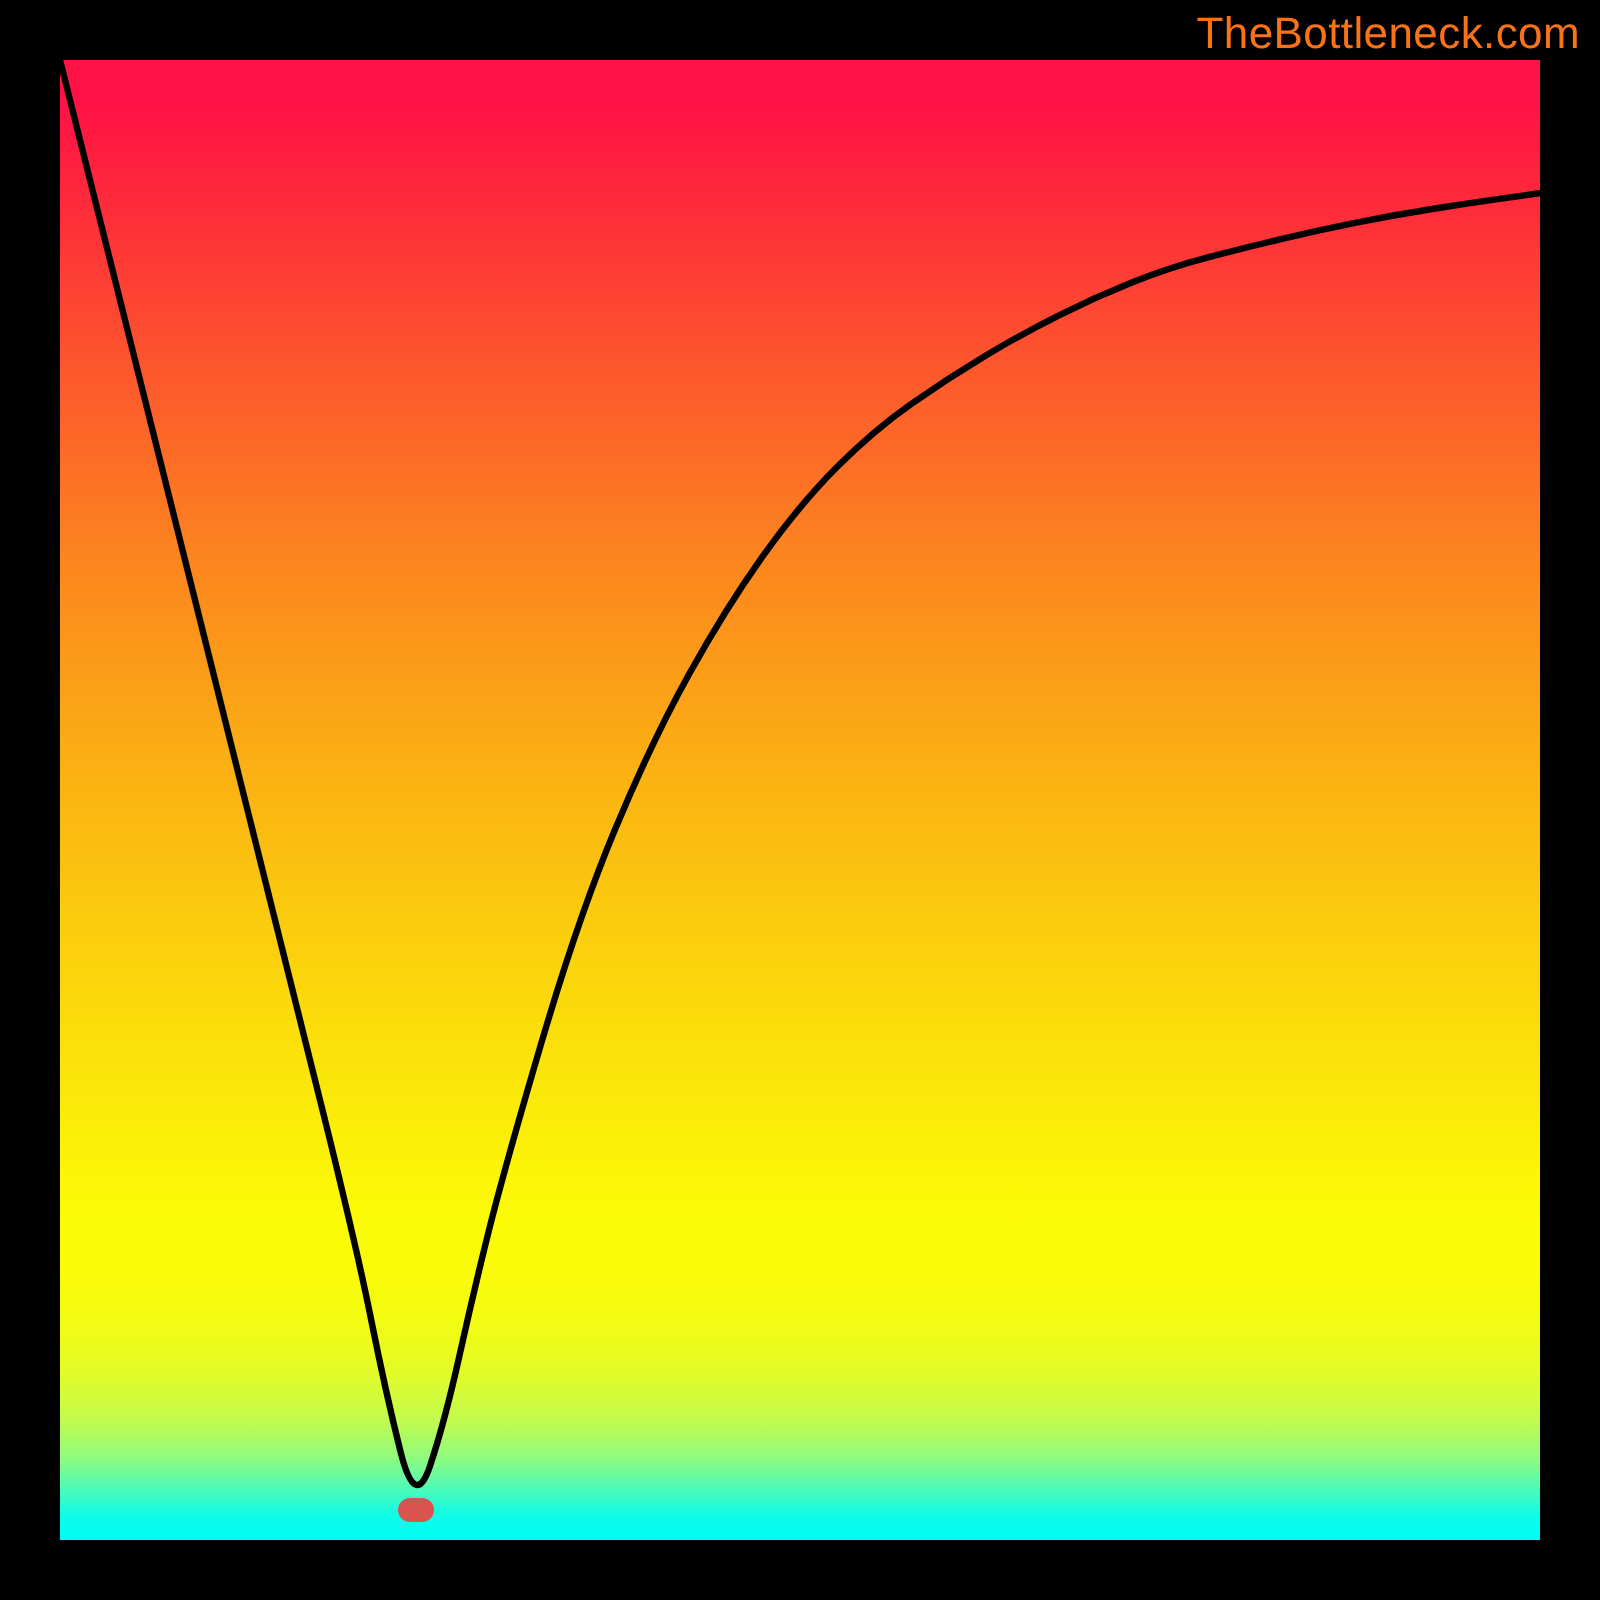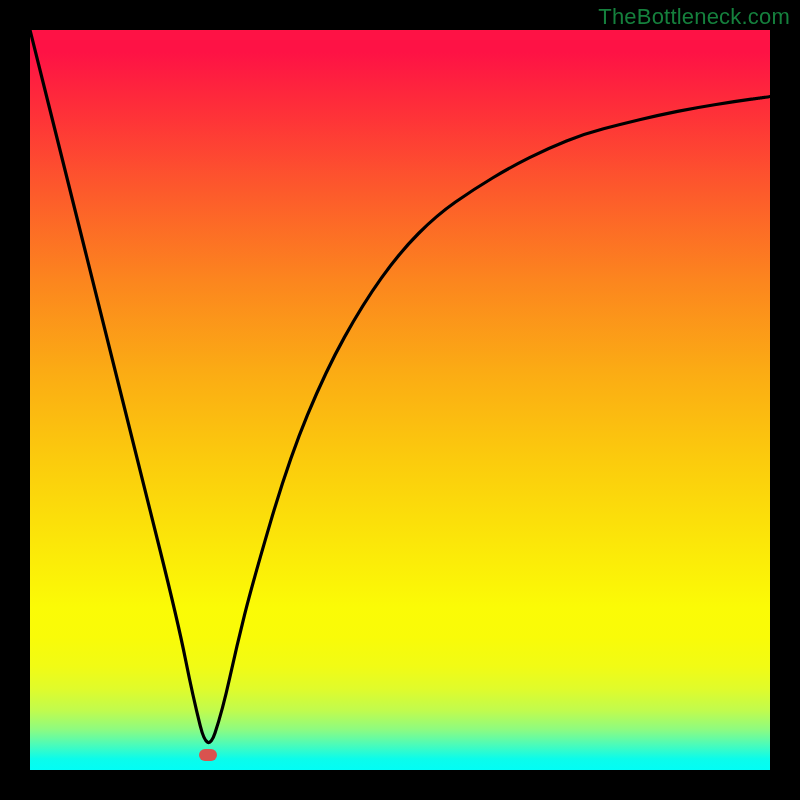--- a/index.html
+++ b/index.html
@@ -14,21 +14,21 @@
   .frame {
     position: relative;
     width: 800px;
     height: 800px;
     background: #000;
   }
   .watermark {
     position: absolute;
     top: 4px;
     right: 10px;
-    color: #15803d;
+    color: #f97316;
     font-size: 22px;
     font-weight: 400;
     letter-spacing: 0.2px;
     z-index: 10;
   }
   .plot-area {
     position: absolute;
     left: 30px;
     top: 30px;
     width: 740px;

